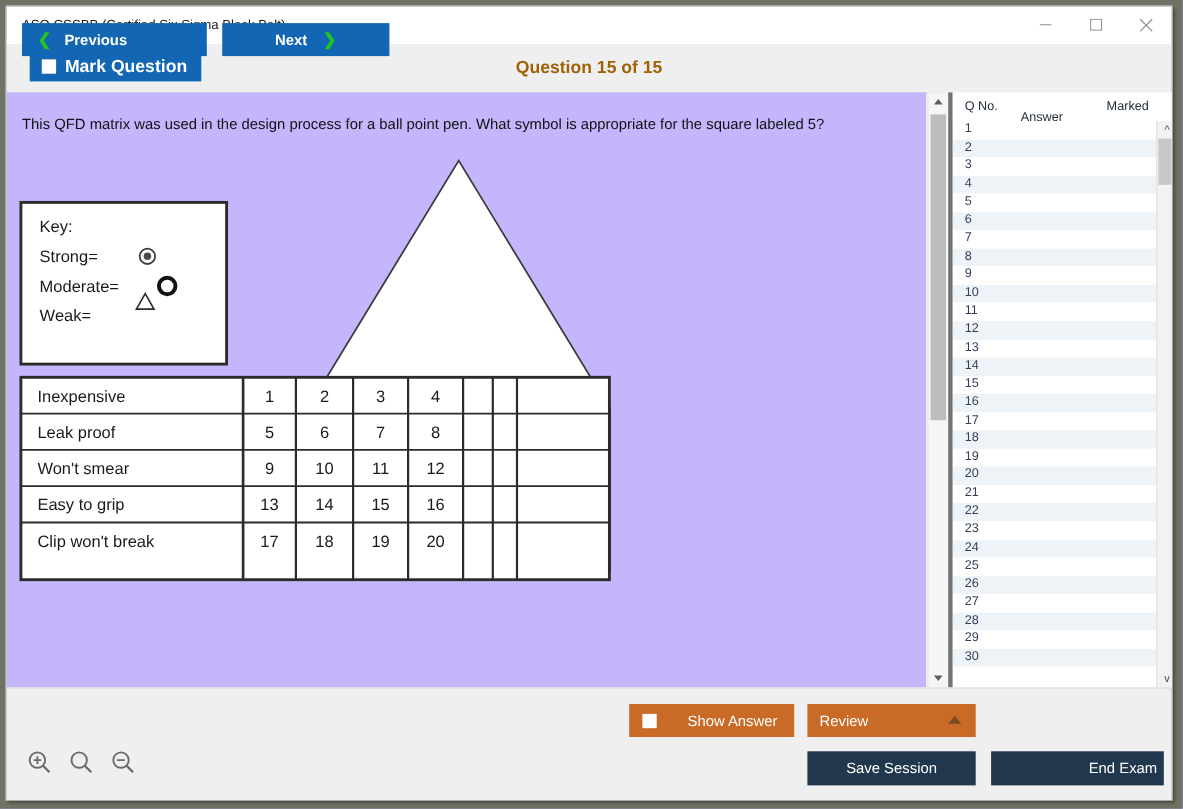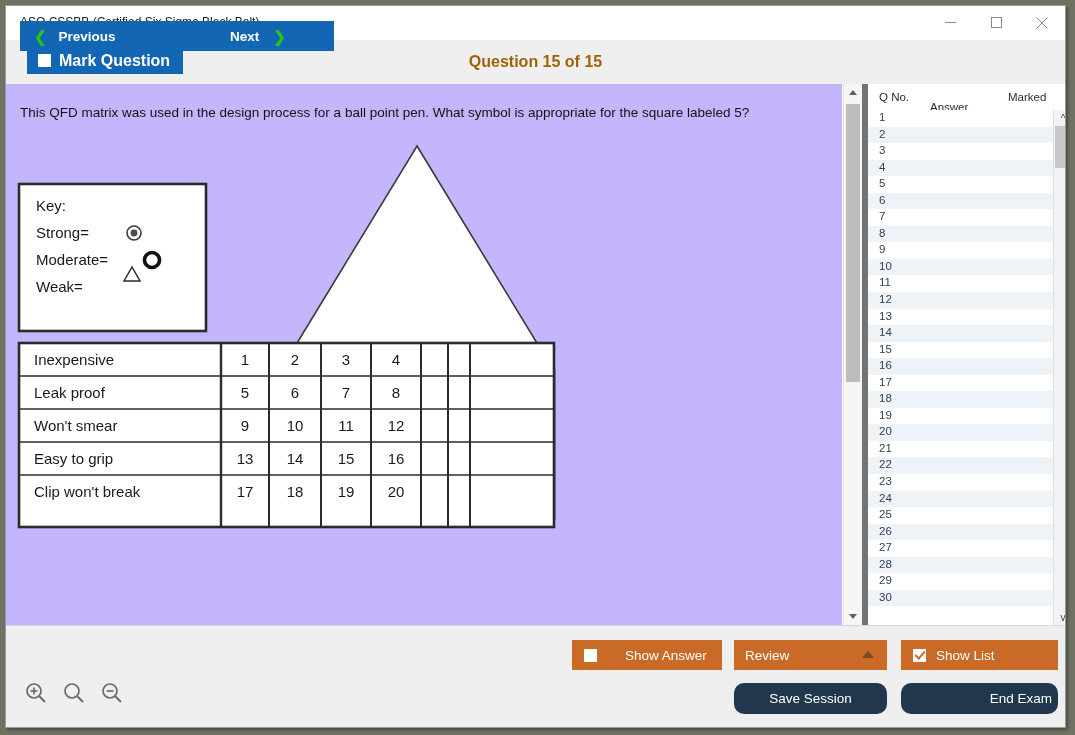--- a/index.html
+++ b/index.html
@@ -83,21 +83,21 @@
   }
   .sb-arrow.up{top:0;} .sb-arrow.down{bottom:0;}
   .sb-thumb{position:absolute;left:2px;width:14px;background:#bdbdbd;cursor:default;}
   .tri{width:0;height:0;}
   .tri.up{border-left:4px solid transparent;border-right:4px solid transparent;border-bottom:5px solid #606060;}
   .tri.dn{border-left:4px solid transparent;border-right:4px solid transparent;border-top:5px solid #606060;}
 
   
   .listpanel{
     position:absolute;left:856px;top:78px;width:203px;height:541px;
-    background:#ffffff;border-left:6px solid #737373;overflow:hidden;
+    background:#ffffff;border-left:4px solid #737373;overflow:hidden;
   }
   .lp-head{
     position:absolute;left:0;top:0;width:100%;height:26px;
     display:flex;align-items:center;font-size:11.5px;color:#1f2937;
     background:#ffffff;
   }
   .lp-head span{position:absolute;}
   .lp-h-q{left:11px;} .lp-h-a{left:62px;margin-top:20px;} .lp-h-m{left:140px;}
   .lp-rows{
     position:absolute;left:0;top:26px;width:185px;height:515px;overflow:hidden;
@@ -127,23 +127,23 @@
     position:absolute;left:0;top:619px;width:100%;height:102px;
     background:#efefef;border-top:1px solid #d8d8d8;
   }
   .btn{
     position:absolute;border:none;cursor:pointer;
     font-family:"Liberation Sans", sans-serif;color:#ffffff;
     display:flex;align-items:center;font-size:13.5px;font-weight:bold;
   }
   .btn-blue{background:#1266b3;}
   .btn-orange{background:#c96a26;font-weight:normal;font-size:13.5px;}
-  .btn-navy{background:#20374d;font-weight:normal;font-size:13.5px;justify-content:center;border-radius:10px;}
+  .btn-navy{background:#20374d;font-weight:normal;font-size:13.5px;justify-content:center;}
   #btn-prev{left:14px;top:15px;width:168px;height:30px;padding-left:14px;gap:12px;}
-  #btn-next{left:176px;top:15px;width:152px;height:30px;justify-content:center;gap:14px;text-align:right;}
+  #btn-next{left:196px;top:15px;width:152px;height:30px;justify-content:center;gap:14px;text-align:right;}
   .chev{font-size:15px;color:#22c520;font-weight:bold;line-height:1;}
   #btn-showanswer{left:566px;top:634px;width:150px;height:30px;padding-left:12px;gap:28px;}
   #btn-review{left:728px;top:634px;width:153px;height:30px;padding-left:11px;}
   #btn-showlist{left:895px;top:634px;width:157px;height:30px;padding-left:12px;gap:10px;}
   .rv-caret{
     position:absolute;right:13px;top:11px;width:0;height:0;
     border-left:6px solid transparent;border-right:6px solid transparent;
     border-bottom:7px solid #7a4a22;
   }
   #btn-save{left:728px;top:677px;width:153px;height:31px;}
@@ -468,24 +468,20 @@
   <button class="btn btn-orange" id="btn-showanswer">
     <span class="cbox"></span>
     <span>Show Answer</span>
   </button>
 
   <button class="btn btn-orange" id="btn-review">
     <span>Review</span>
     <span class="rv-caret"></span>
   </button>
 
-  <button class="btn btn-orange" id="btn-showlist">
-    <span class="cbox checked"></span>
-    <span>Show List</span>
-  </button>
 
   <button class="btn btn-navy" id="btn-save">
     <span>Save Session</span>
   </button>
 
   <button class="btn btn-navy" id="btn-end">
     <span>End Exam</span>
   </button>
 
   <div class="zoomrow">

